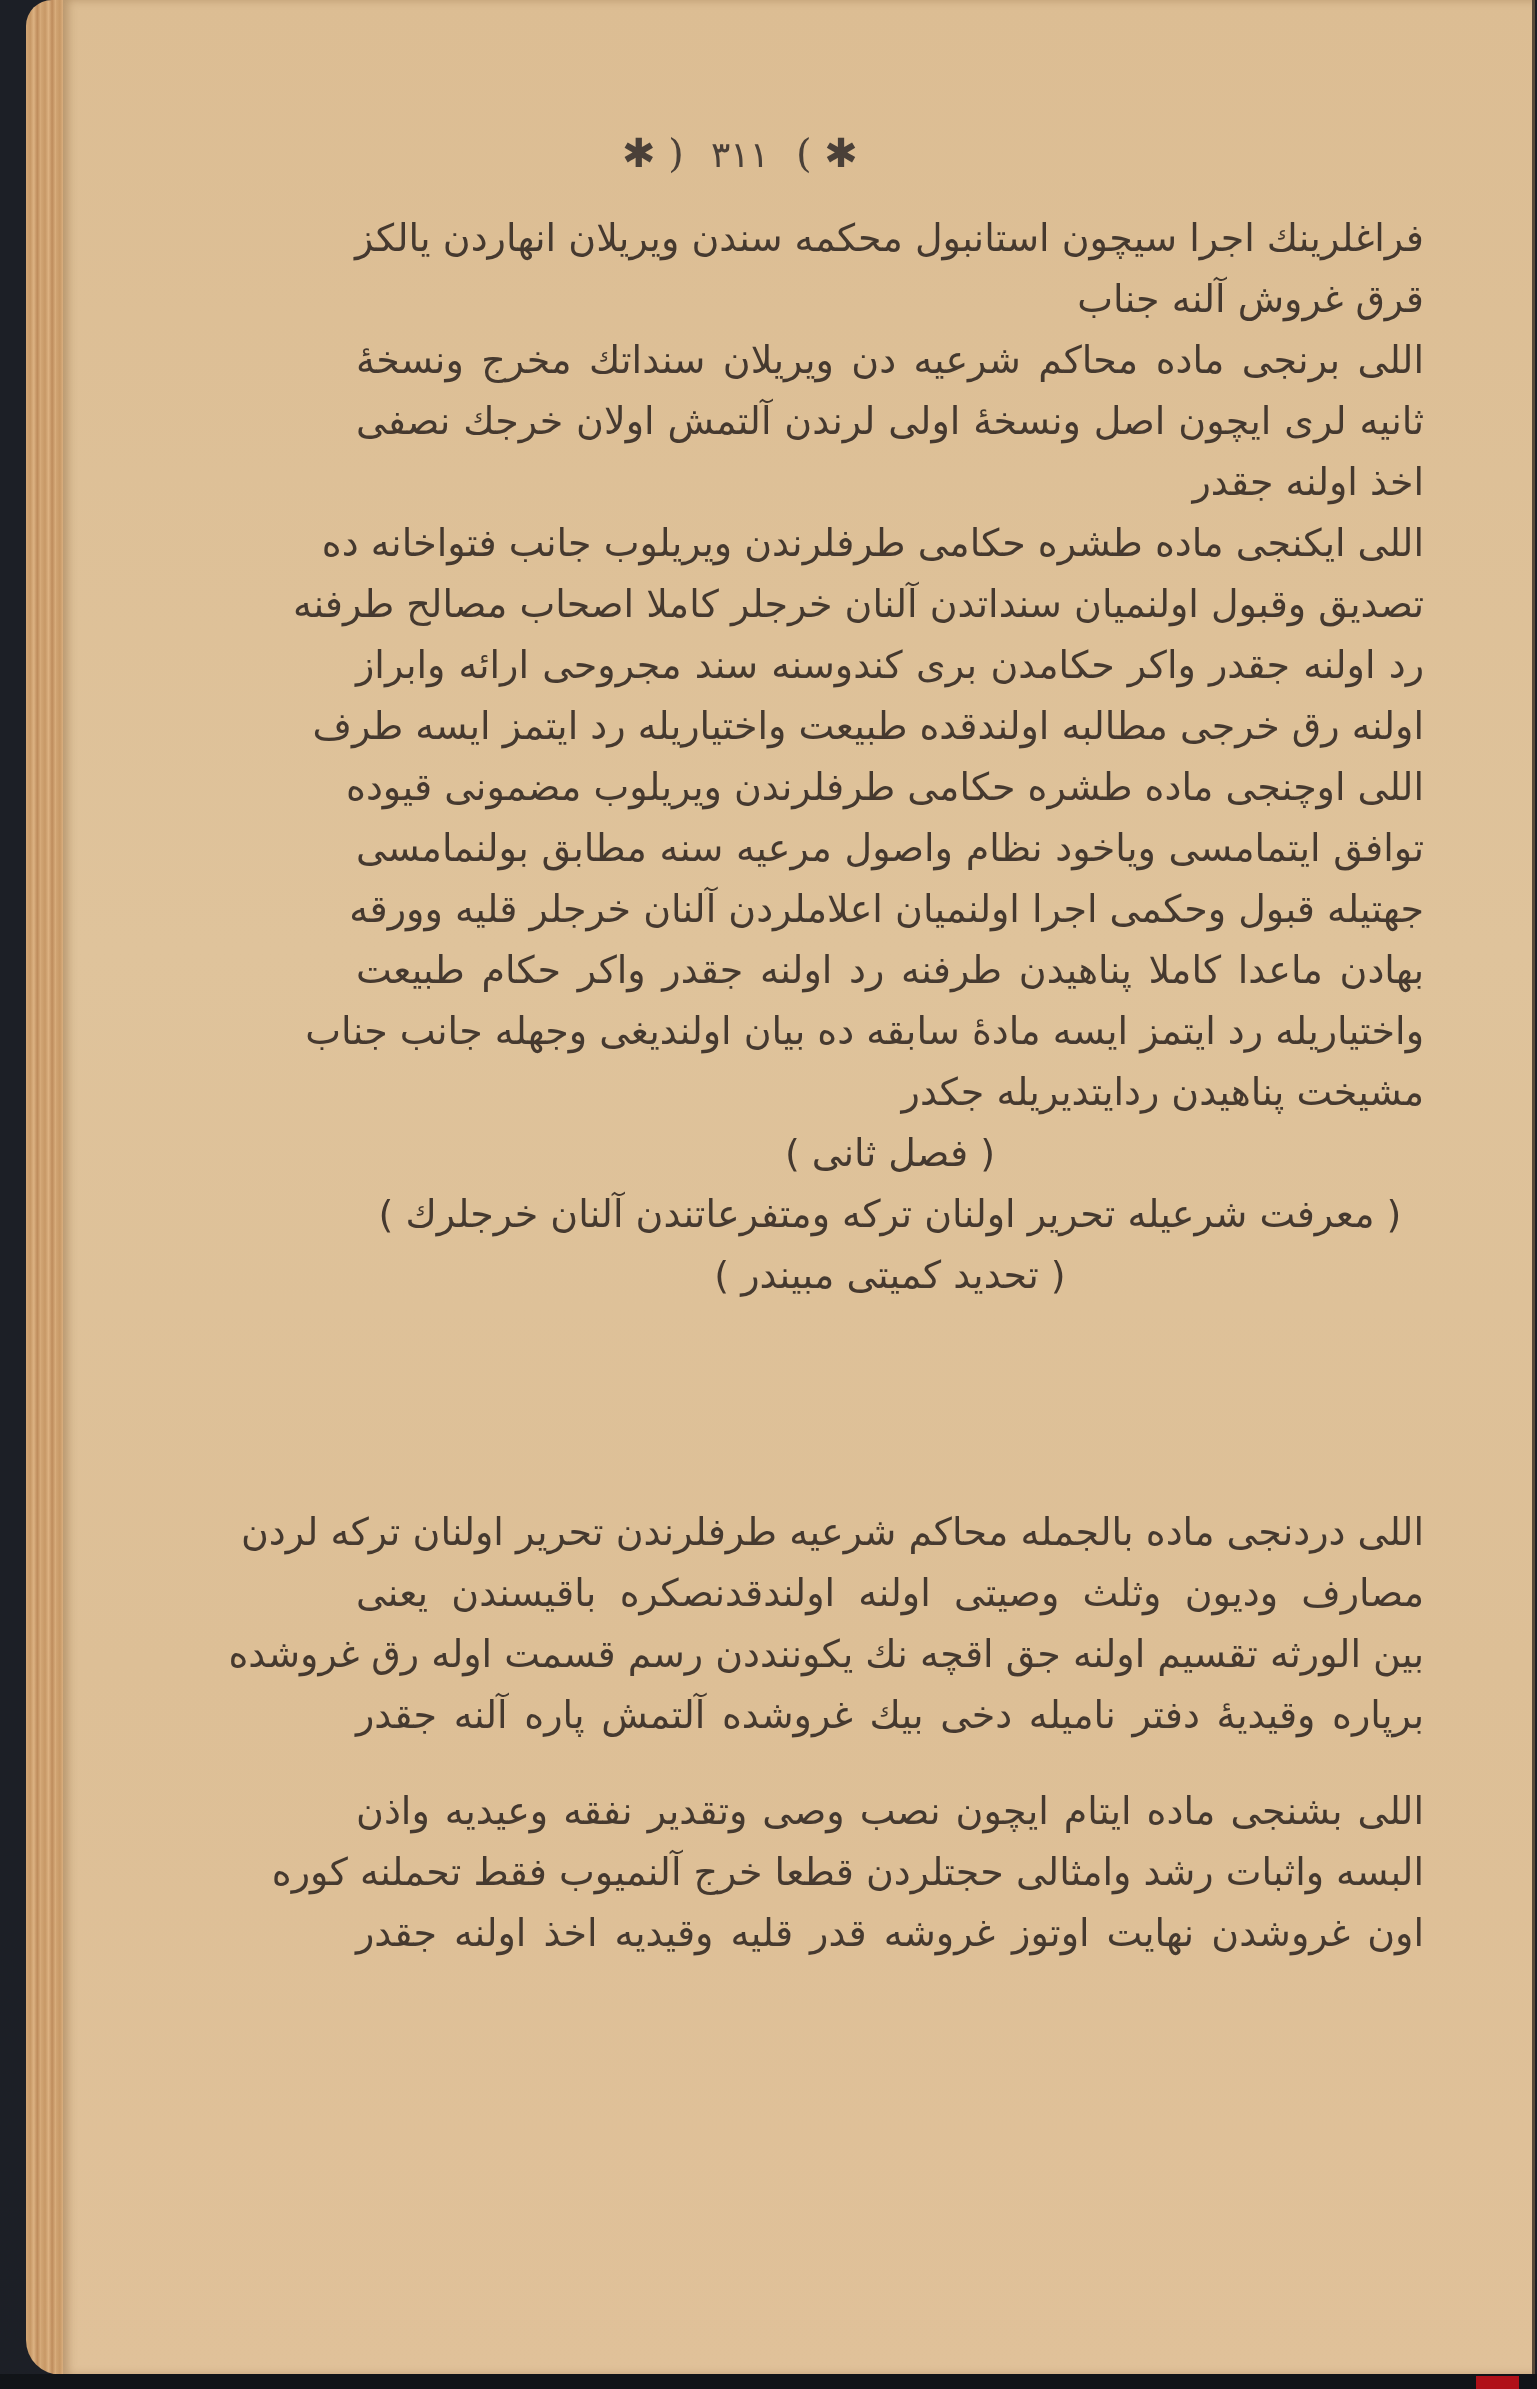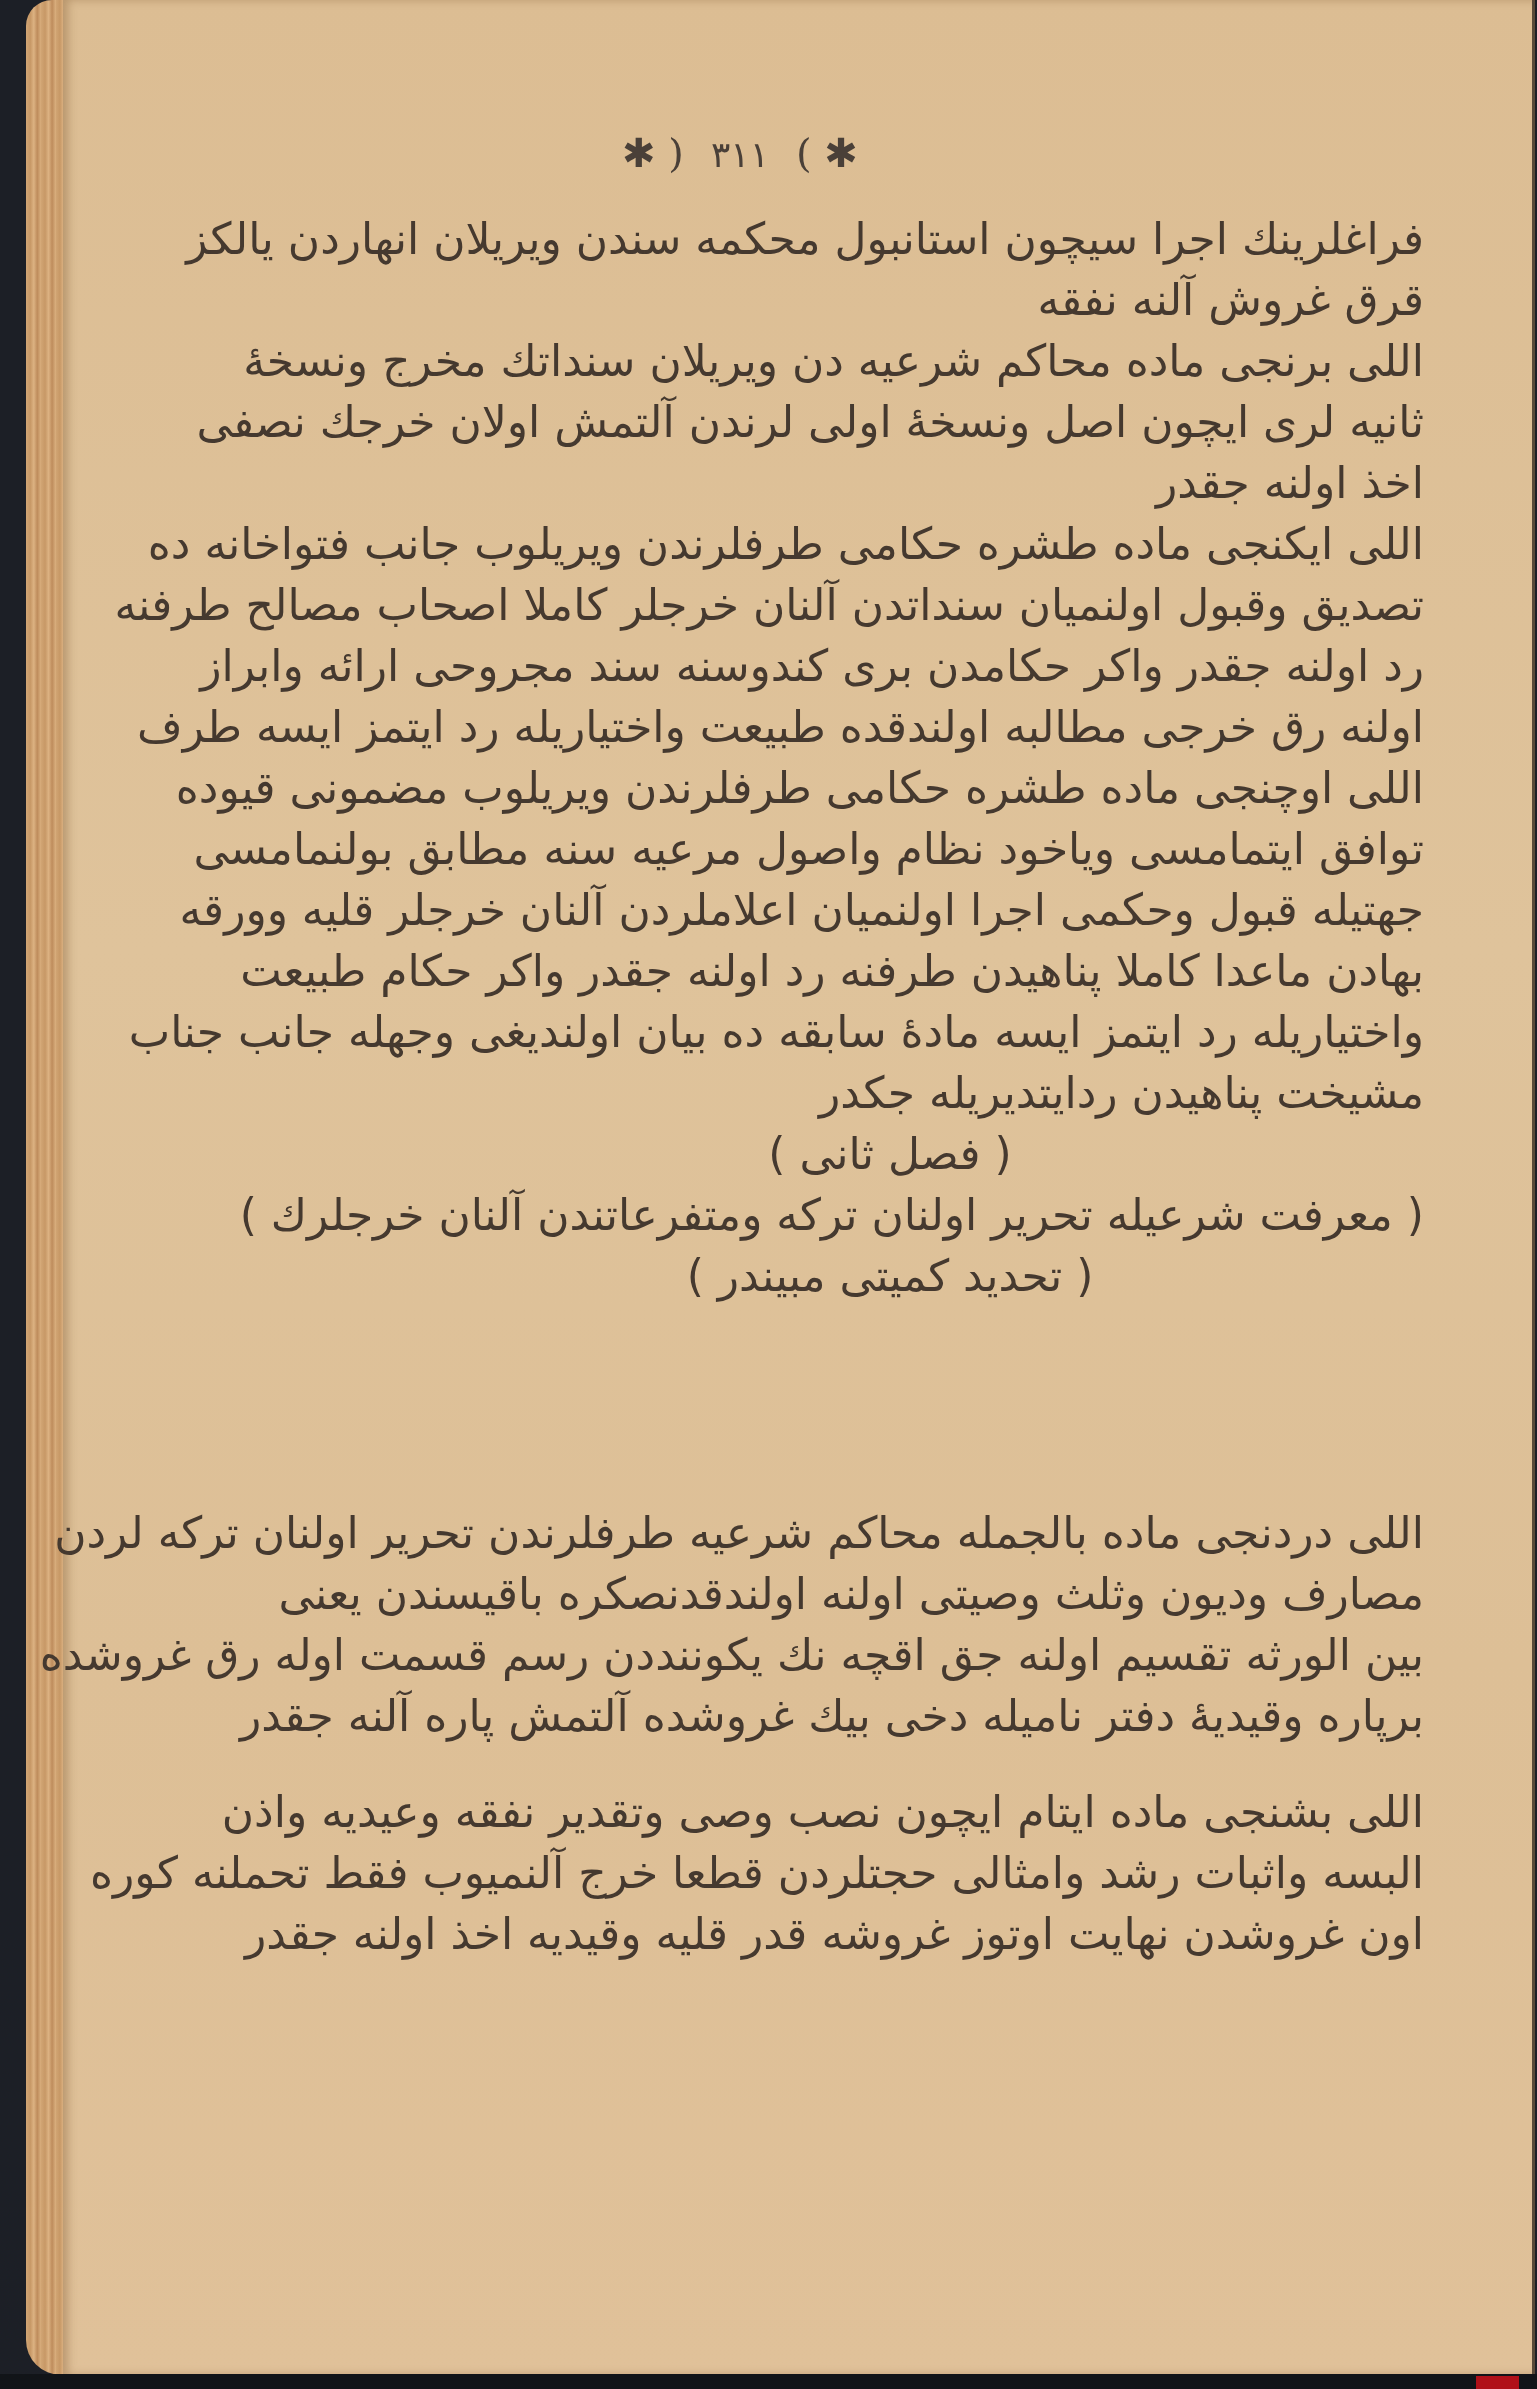--- a/index.html
+++ b/index.html
@@ -72,21 +72,21 @@
       font-size: 40px;
       margin: 0 15.6px;
     }
     .text-block {
       position: absolute;
       left: 356px;
       width: 1068px;
       direction: rtl;
       font-family: "DejaVu Sans", sans-serif;
       color: #45392f;
-      font-size: 44px;
+      font-size: 38px;
     }
     .line {
       height: 61px;
       line-height: 61px;
       white-space: nowrap;
       text-align: justify;
       text-align-last: justify;
     }
     .line.short {
       text-align-last: right;
@@ -111,21 +111,21 @@
 
 <div class="header">
   <span class="ornament">✱ )</span>
   <span>٣١١</span>
   <span class="ornament">( ✱</span>
 </div>
 
 <div class="text-block" style="top: 208px;">
   <div>
     <div class="line">فراغلرينك اجرا سيچون استانبول محكمه سندن ويريلان انهاردن يالكز</div>
-    <div class="line short">قرق غروش آلنه نفقه</div>
+    <div class="line short">قرق غروش آلنه جناب</div>
   </div>
   <div>
     <div class="line">اللى برنجى ماده   محاكم شرعيه دن ويريلان سنداتك مخرج ونسخهٔ</div>
     <div class="line">ثانيه لرى ايچون اصل ونسخهٔ اولى لرندن آلتمش اولان خرجك نصفى</div>
     <div class="line short">اخذ اولنه جقدر</div>
   </div>
   <div>
     <div class="line">اللى ايكنجى ماده   طشره حكامى طرفلرندن ويريلوب جانب فتواخانه ده</div>
     <div class="line">تصديق وقبول اولنميان سنداتدن آلنان خرجلر كاملا اصحاب مصالح طرفنه</div>
     <div class="line">رد اولنه جقدر واكر حكامدن برى كندوسنه سند مجروحى ارائه وابراز</div>

